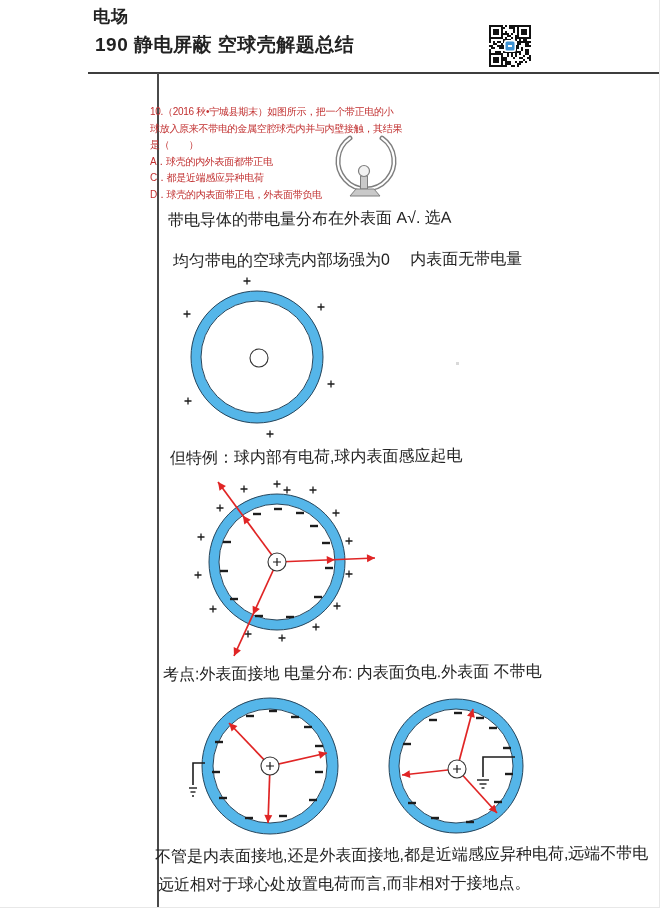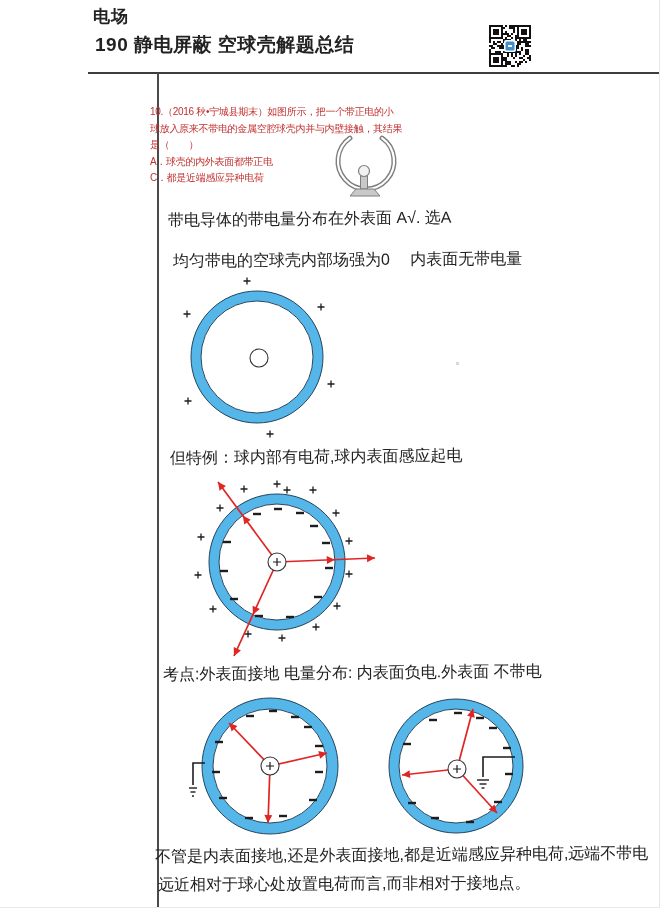--- a/index.html
+++ b/index.html
@@ -189,20 +189,21 @@
       <rect x="19" y="20" width="4" height="2" fill="#fff"></rect>
     </svg>
 </div>
 
 <div class="abs problem">
   <div>10.（2016 秋•宁城县期末）如图所示，把一个带正电的小</div>
   <div>球放入原来不带电的金属空腔球壳内并与内壁接触，其结果</div>
   <div>是（　　）</div>
   <div>A．球壳的内外表面都带正电</div>
   <div>C．都是近端感应异种电荷</div>
+  <div>D．球壳的内表面带正电，外表面带负电</div>
 </div>
 
 <div class="abs hand note note-answer">带电导体的带电量分布在外表面  A√. 选A</div>
 <div class="abs hand note note-uniform">均匀带电的空球壳内部场强为0　 内表面无带电量</div>
 <div class="abs hand note note-special">但特例：球内部有电荷,球内表面感应起电</div>
 <div class="abs hand note note-grounding">考点:外表面接地  电量分布: 内表面负电.外表面 不带电</div>
 <div class="abs hand note note-bottom1">不管是内表面接地,还是外表面接地,都是近端感应异种电荷,远端不带电</div>
 <div class="abs hand note note-bottom2">远近相对于球心处放置电荷而言,而非相对于接地点。</div>
 
 <svg id="fig-layer" class="abs layer" width="660" height="908" viewBox="0 0 660 908">

